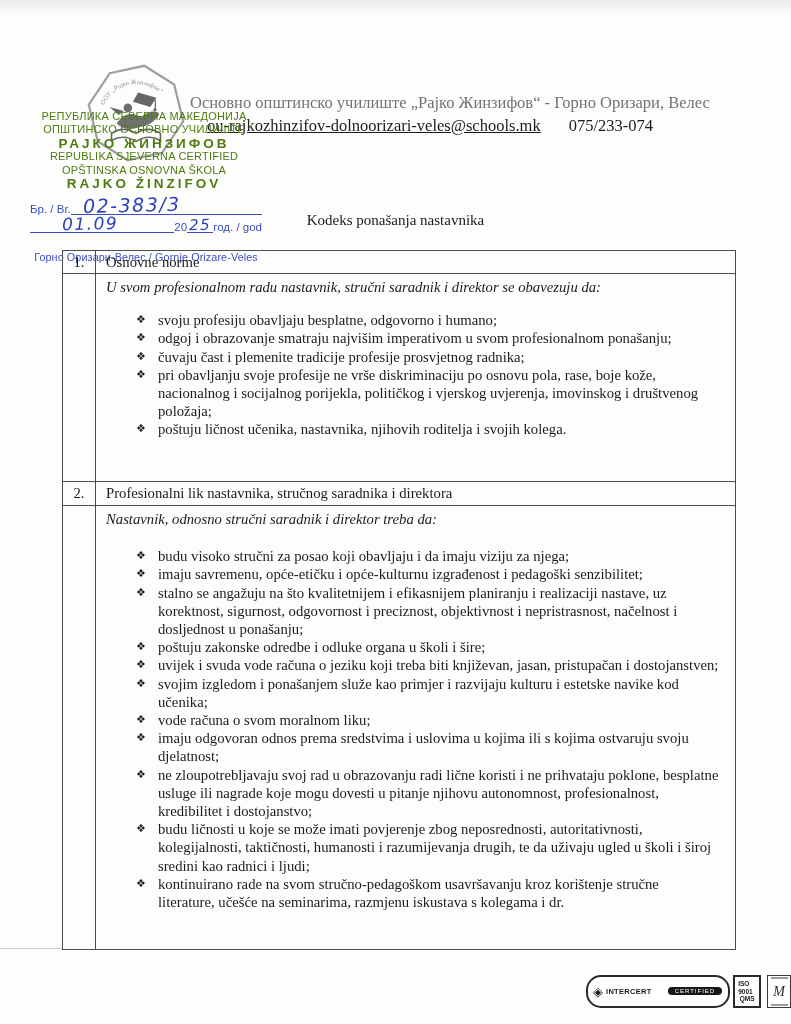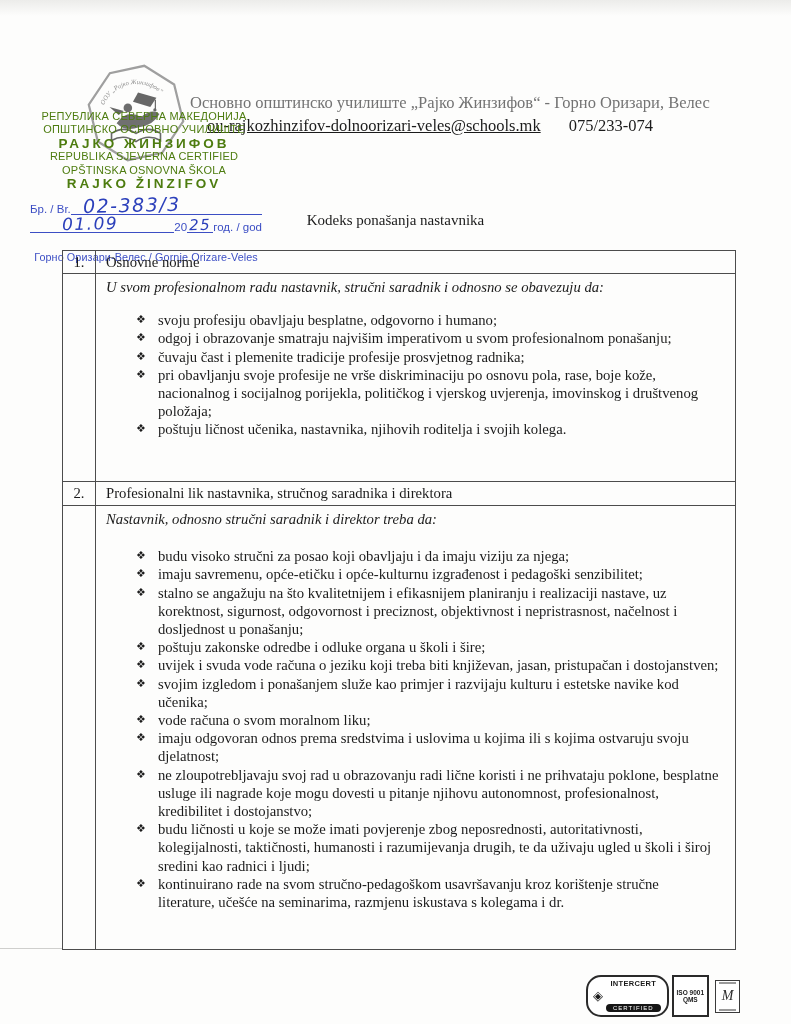--- a/index.html
+++ b/index.html
@@ -60,21 +60,21 @@
          font-size:11px; line-height:18.2px; color:#1b1b1b; }
   .scan-artifact { left:0; top:948px; width:62px; height:1px; background:#cfcfcd; }
 
   
   .footer-marks { left:586px; top:975px; display:flex; align-items:center; gap:6px;
                   font-family:"Liberation Sans", sans-serif; color:#191919; }
   .intercert { display:flex; align-items:stretch; }
   .ic-badge { border:2px solid #2a2a2a; border-radius:15px; padding:2px 6px 3px 5px;
               display:flex; align-items:center; gap:3px; background:#fff; position:relative; }
   .ic-diamond { font-size:13px; line-height:13px; }
-  .ic-col { display:flex; flex-direction:column; align-items:center; gap:16px; }
+  .ic-col { display:flex; flex-direction:row; align-items:center; gap:16px; }
   .ic-name { font-size:7.5px; font-weight:bold; letter-spacing:.3px; }
   .ic-cert { background:#161616; color:#fff; font-size:6px; letter-spacing:1px;
              padding:1px 7px; border-radius:6px; }
   .iso-box { border:2px solid #2a2a2a; margin-left:3px; padding:3px 3px;
              display:flex; flex-direction:column; justify-content:center; align-items:center;
              font-size:6.5px; font-weight:bold; line-height:7.5px; background:#fff; }
   .m-box { border:1.5px solid #3a3a3a; width:25px; height:33px; background:#fff;
            display:flex; flex-direction:column; align-items:center; justify-content:space-between;
            padding:1px 2px; box-sizing:border-box; }
   .m-box .microline { width:17px; height:2px; background:#9a9a9a; }
@@ -144,21 +144,21 @@
 
 <div class="abs codex-table">
 
   <div class="cell numcell bb">1.</div>
   <div class="cell headcell bb">Osnovne norme</div>
 
   <div class="cell numcell bb"></div>
   <div class="cell bodycell bb">
     <div class="intro">
 
-        <p>U svom profesionalnom radu nastavnik, stručni saradnik i odnosno se obavezuju da:</p>
+        <p>U svom profesionalnom radu nastavnik, stručni saradnik i direktor se obavezuju da:</p>
       </div>
     <ul class="blist ul-1">
 
         <li>
           <span class="blt">❖</span>
           <span>svoju profesiju obavljaju besplatne, odgovorno i humano;</span>
         </li>
 
         <li>
           <span class="blt">❖</span>

